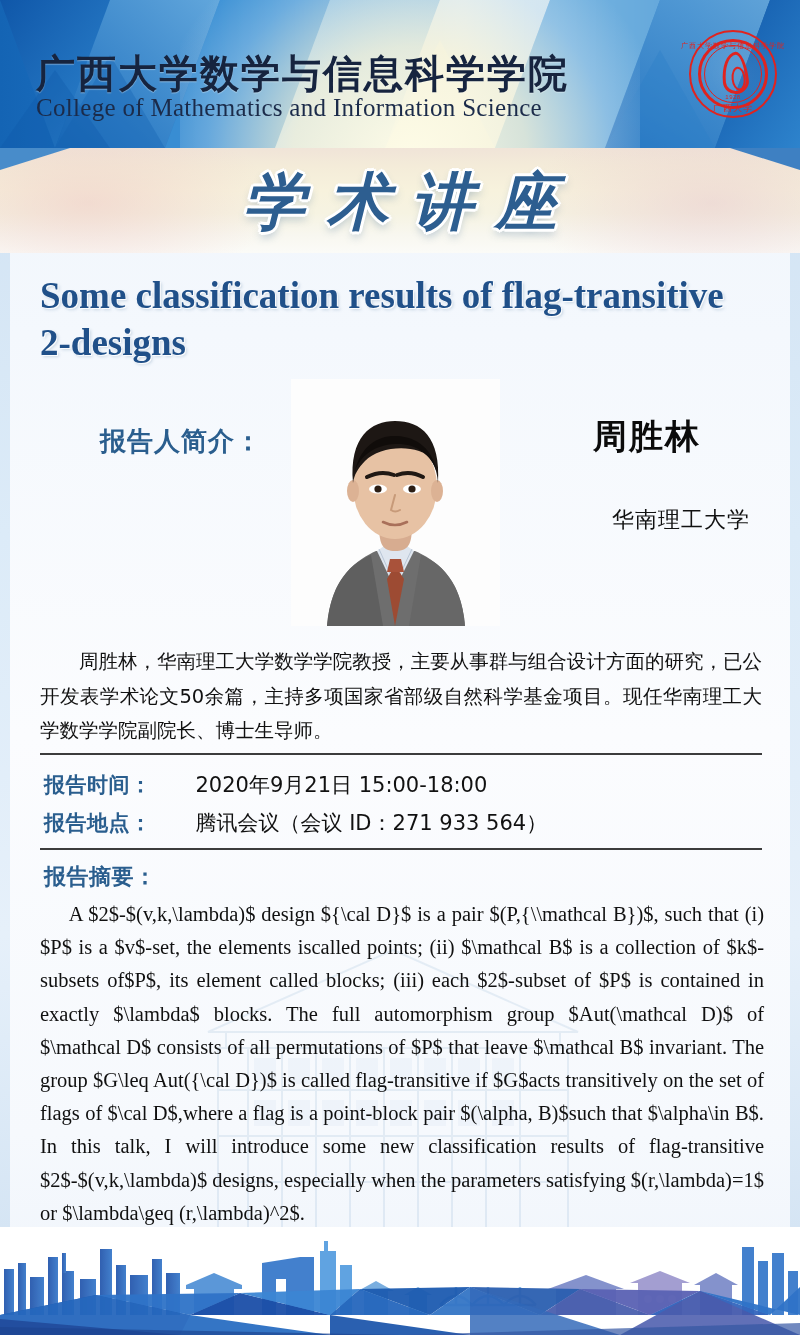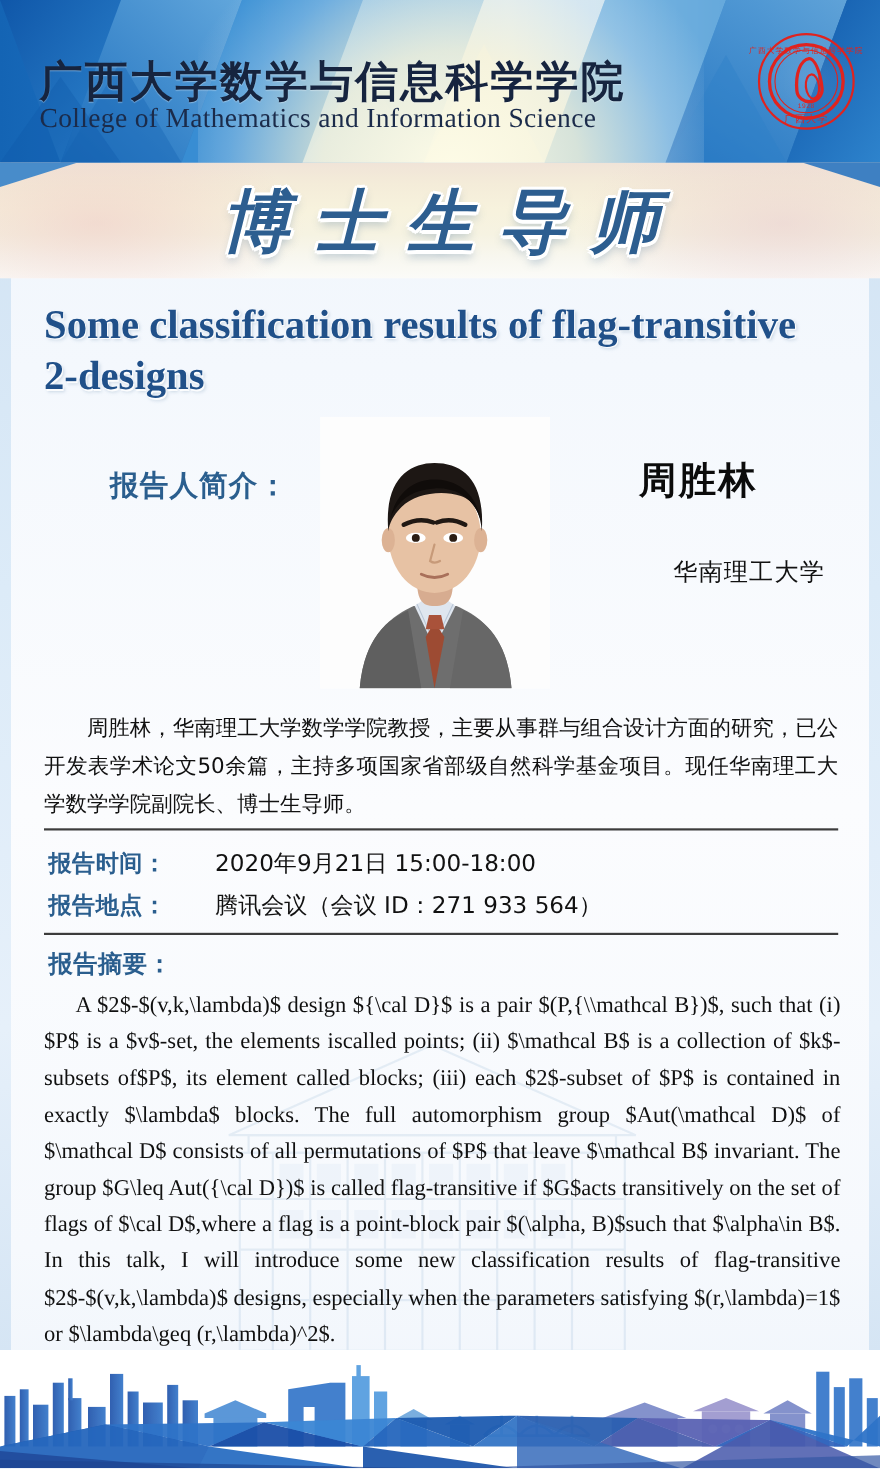--- a/index.html
+++ b/index.html
@@ -158,21 +158,21 @@
   }
 
   .portrait {
     position: absolute; left: 291px; top: 379px;
     width: 209px; height: 247px;
     background: #fdfdfd;
     overflow: hidden;
   }
 
   .speaker-name {
-    position: absolute; left: 520px; top: 414px; width: 230px;
+    position: absolute; left: 532px; top: 414px; width: 230px;
     text-align: center;
     font-family: "DejaVu Sans","Liberation Sans",sans-serif;
     font-size: 34px; font-weight: 700; color: #0b0b0b; letter-spacing: 2px;
   }
   .speaker-org {
     position: absolute; left: 520px; top: 505px; width: 230px;
     text-align: right;
     font-family: "DejaVu Sans","Liberation Sans",sans-serif;
     font-size: 22px; font-weight: 500; color: #111111; letter-spacing: 1px;
   }
@@ -286,21 +286,21 @@
       <div class="yr">1928</div>
       <div class="btm">广西大学</div>
     </div>
   </div>
 
   <div class="banner">
     <div class="blush-l"></div>
     <div class="blush-r"></div>
     <div class="corner-l"></div>
     <div class="corner-r"></div>
-    <div class="banner-text">博士生导师</div>
+    <div class="banner-text">学术讲座</div>
   </div>
 
   <div class="talk-title">Some classification results of flag-transitive 2-designs</div>
 
   <div class="speaker-label">报告人简介：</div>
 
   <div class="portrait">
     <svg width="209" height="247" viewBox="0 0 209 247">
       <rect width="209" height="247" fill="#fdfdfd"></rect>
 

